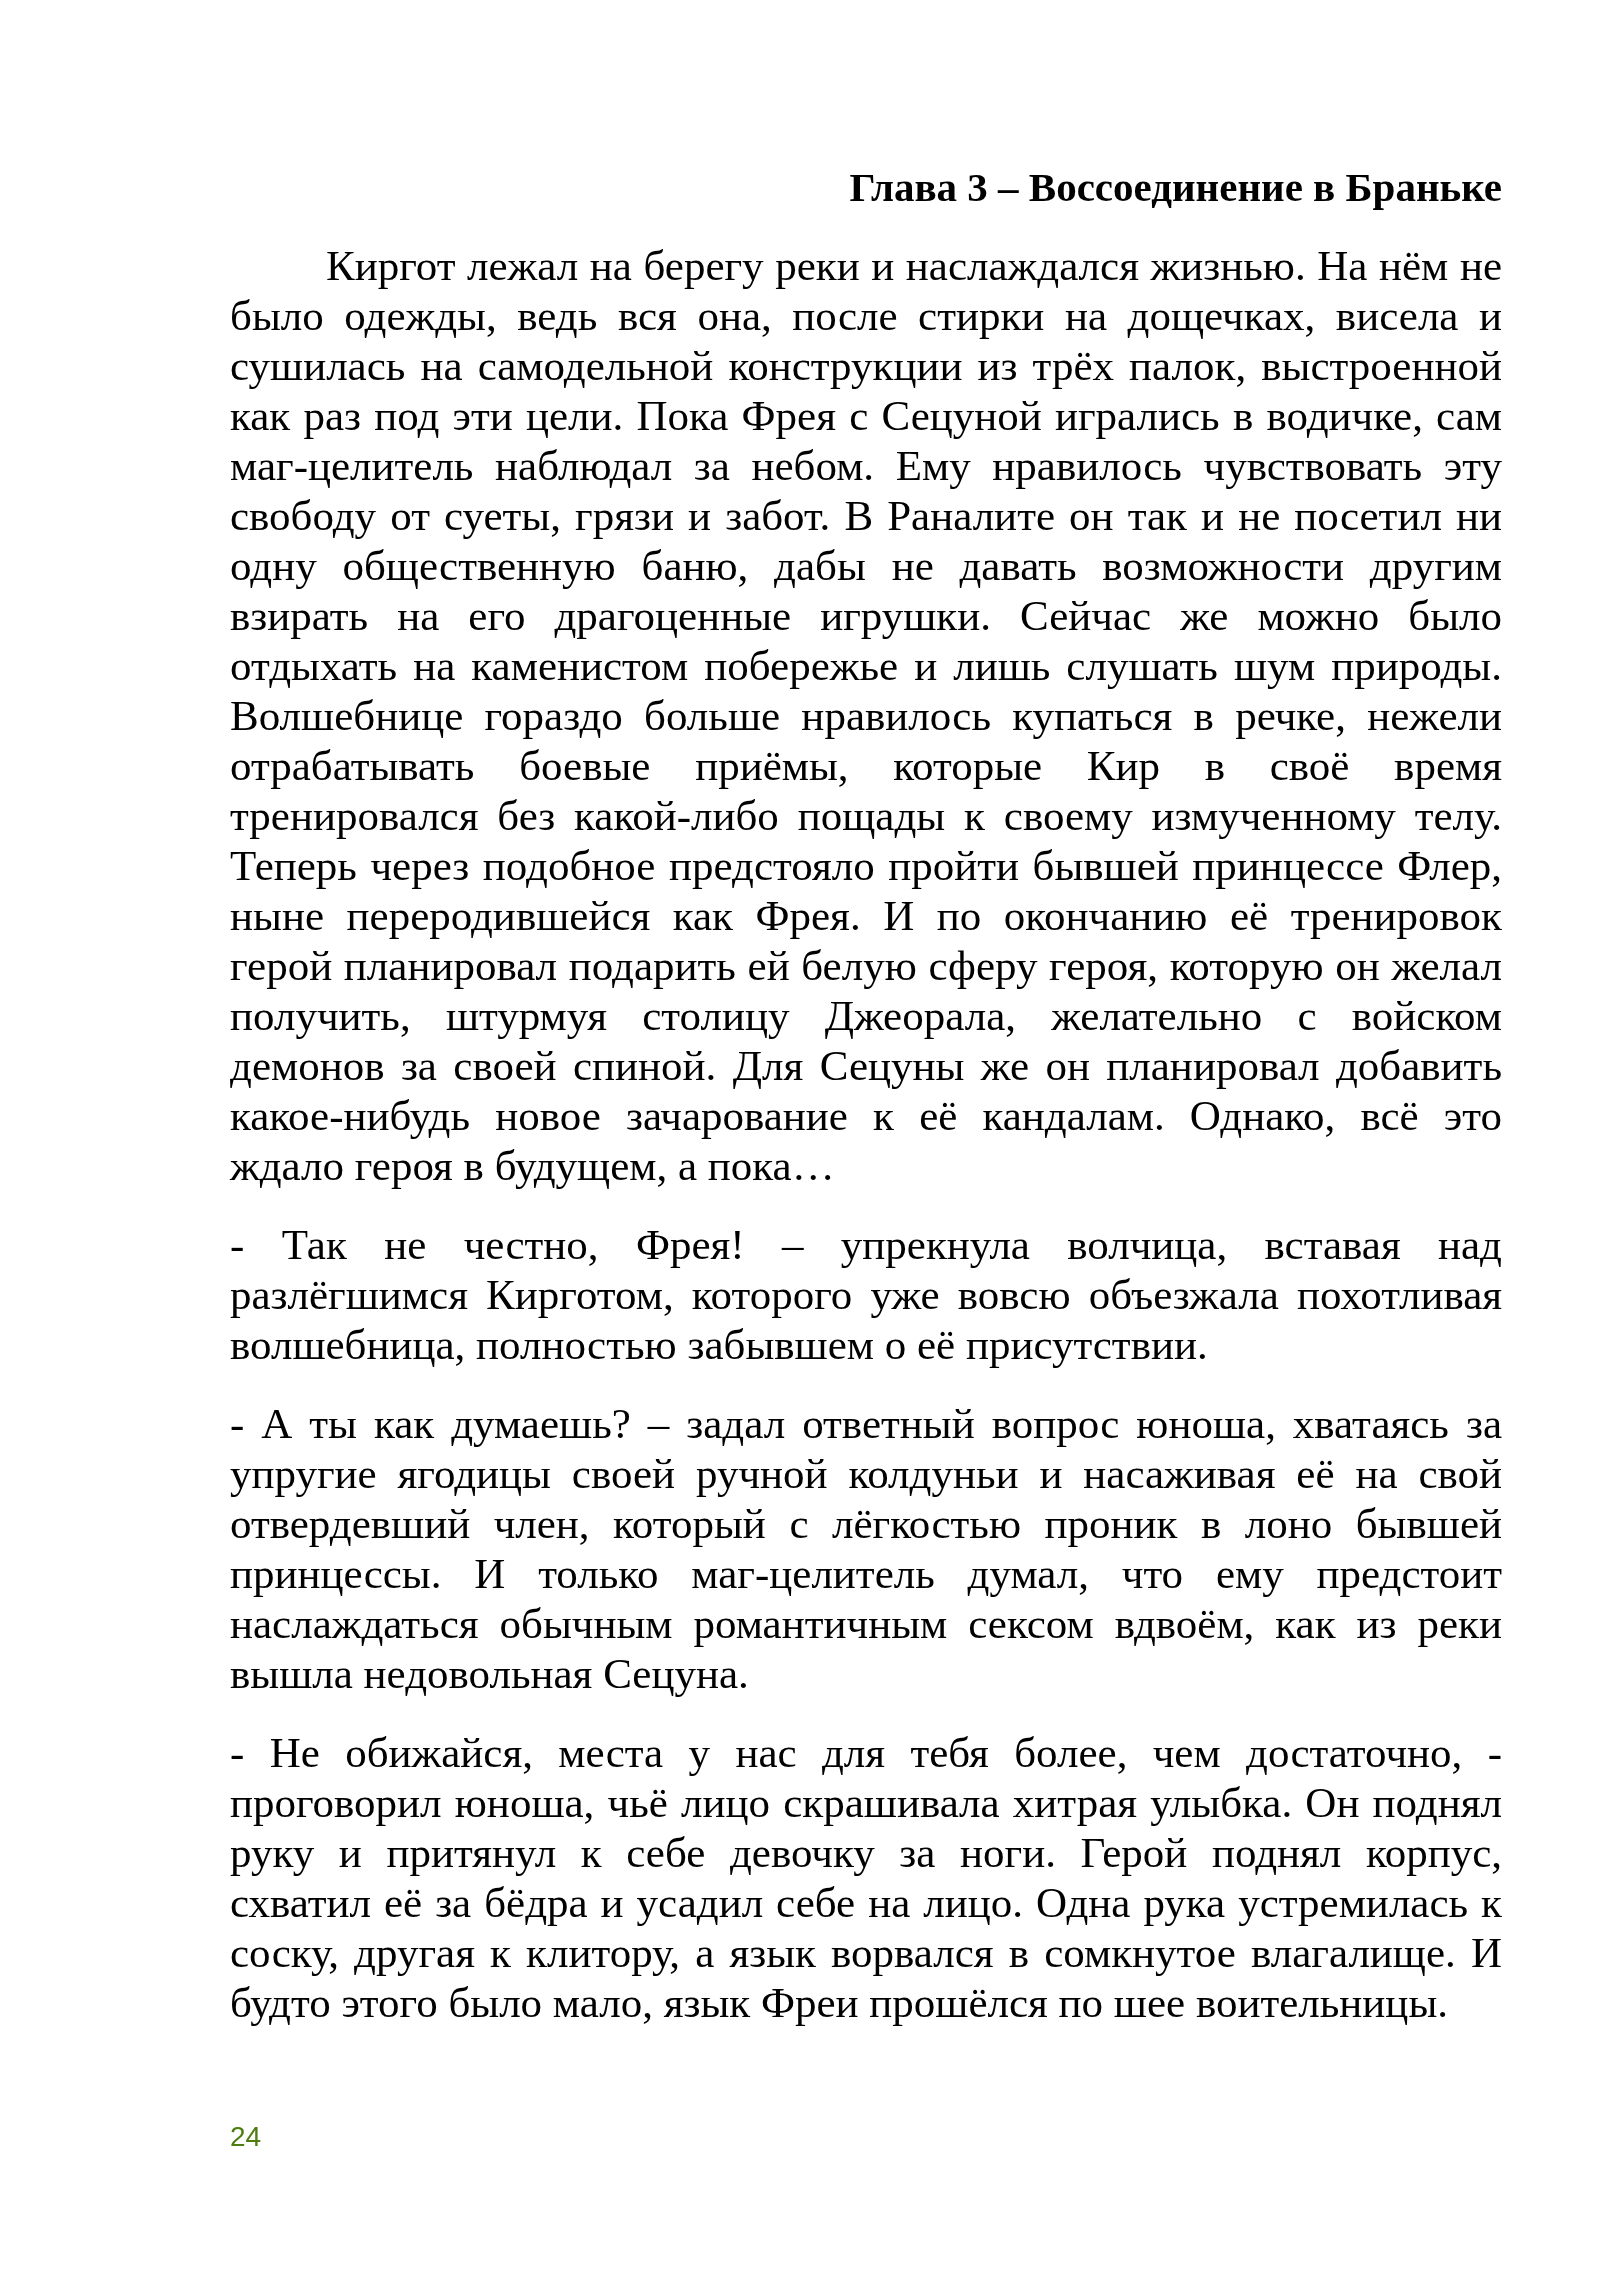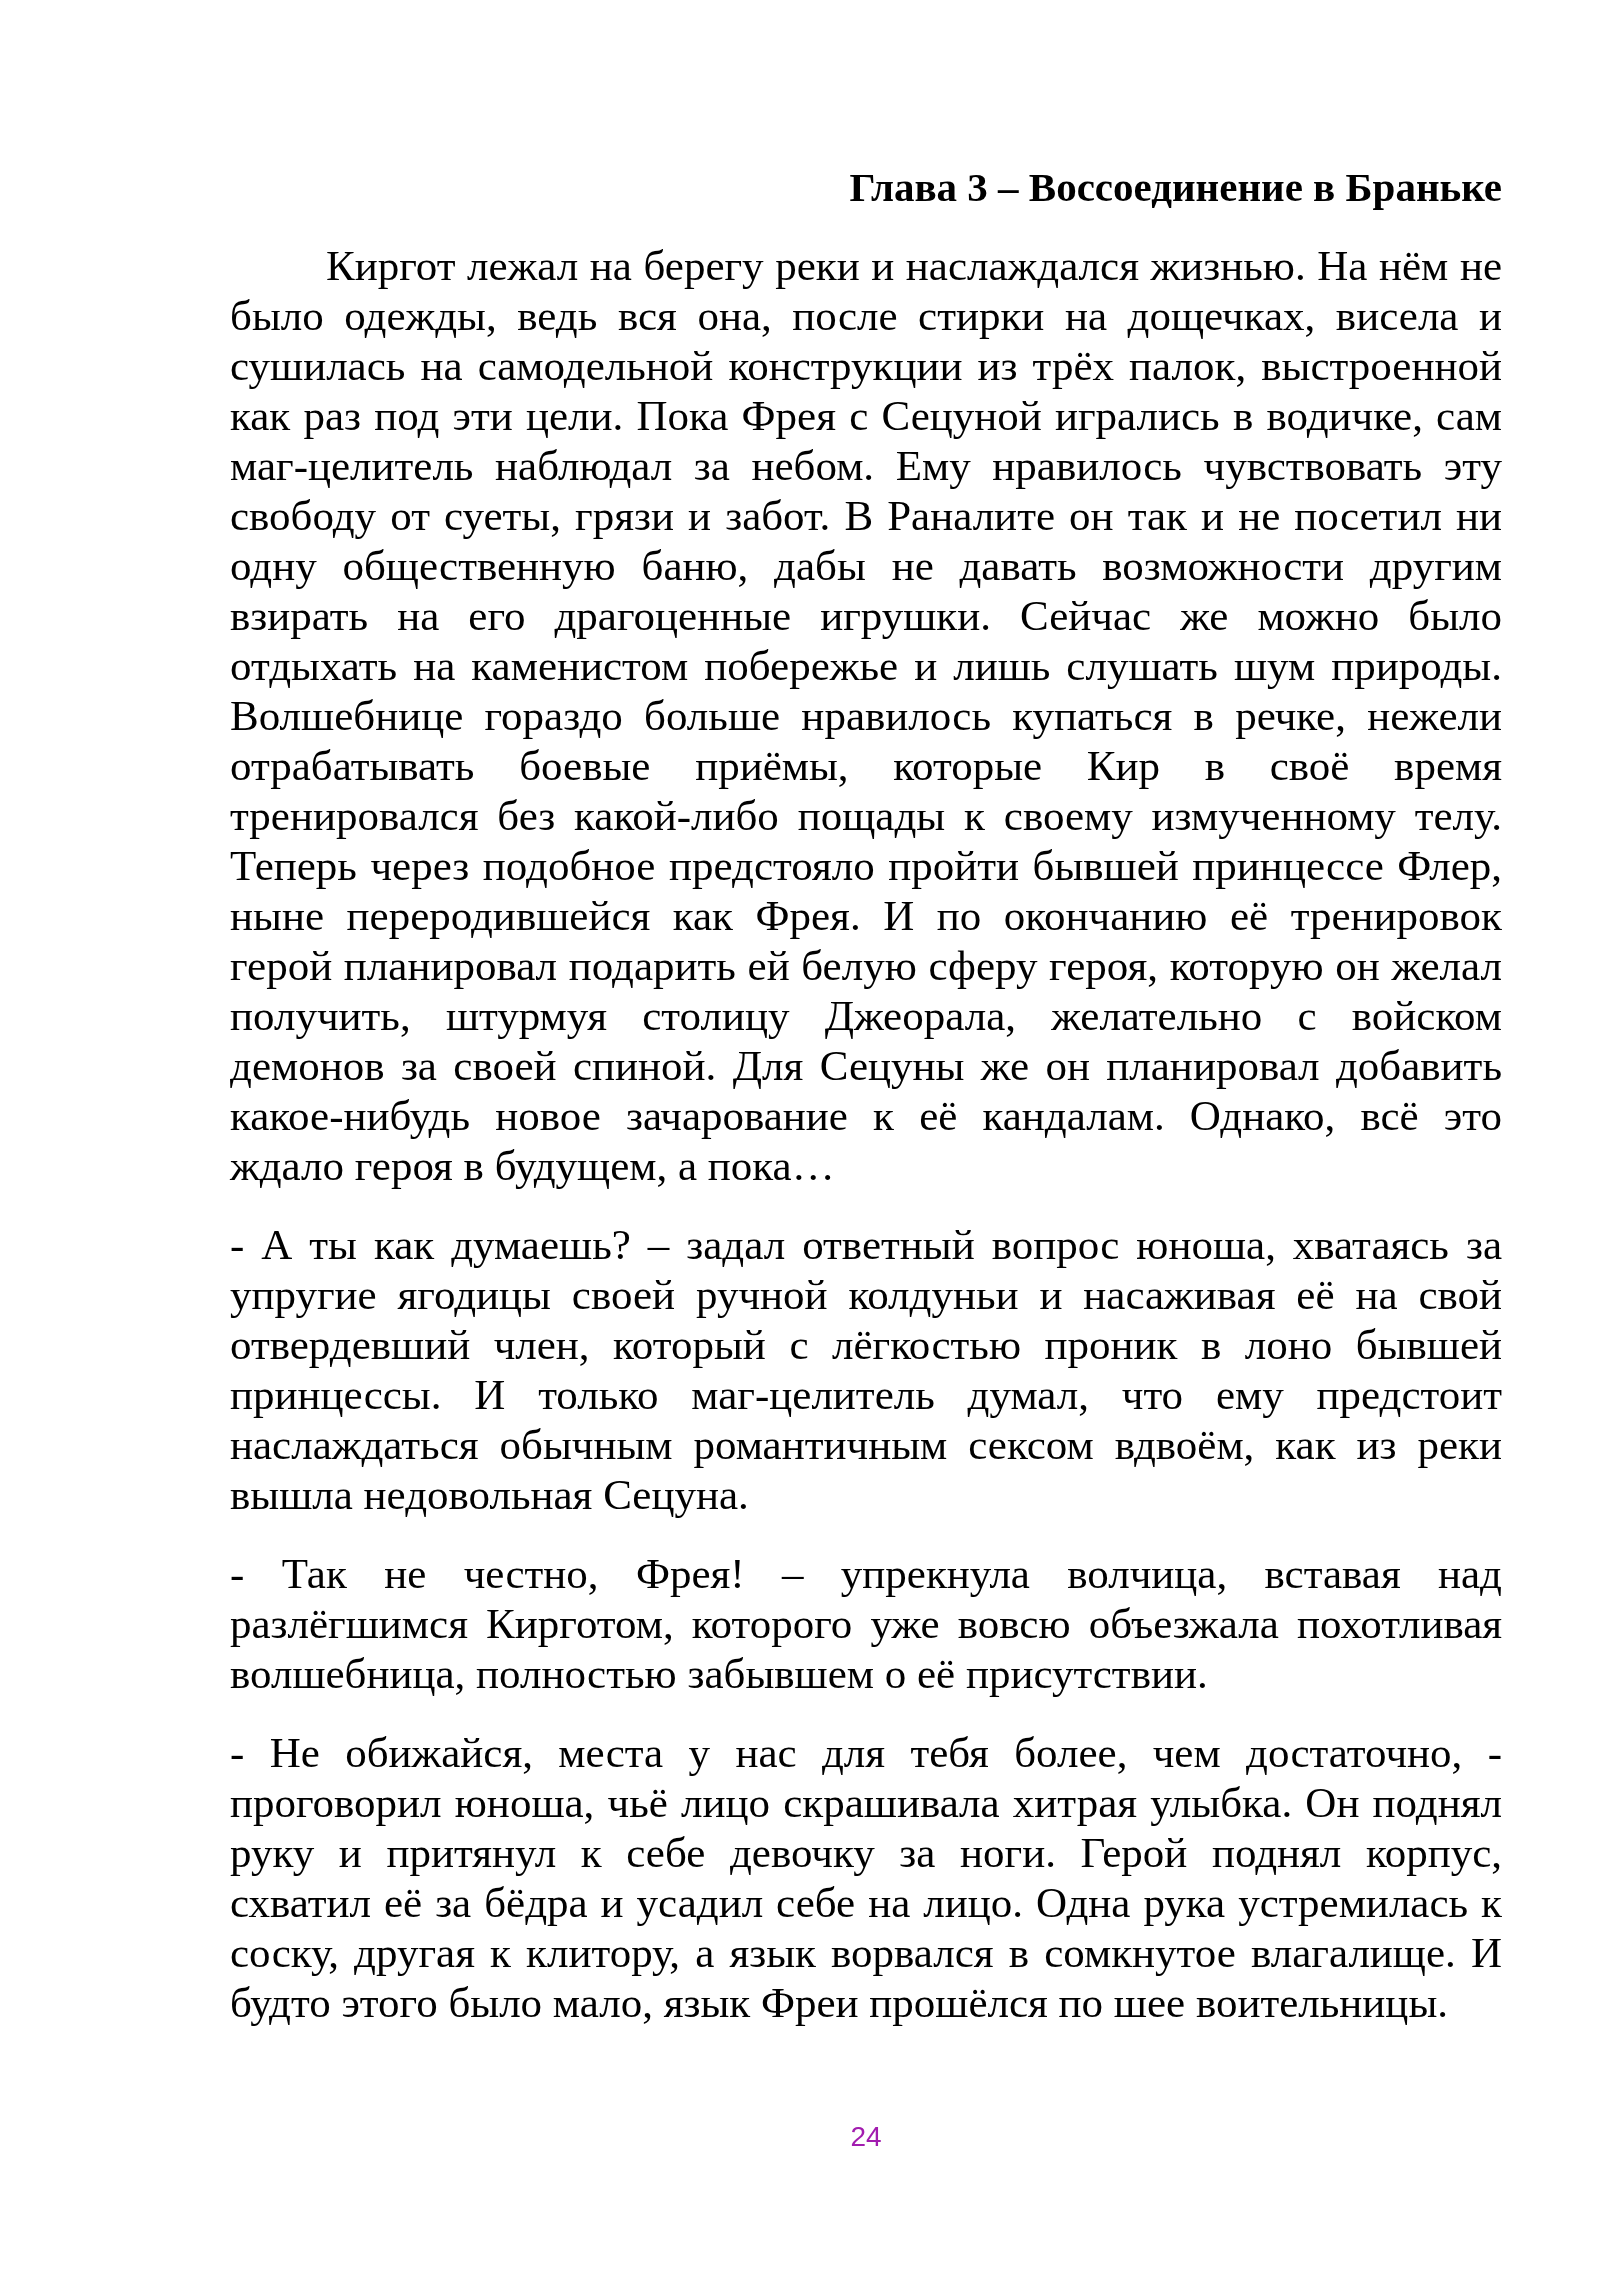--- a/index.html
+++ b/index.html
@@ -36,33 +36,32 @@
     margin: 0 0 29px 0;
   }
   .content p.first-indent {
     text-indent: 96px;
   }
   .page-number {
     position: absolute;
     top: 2121px;
     left: 230px;
     width: 1272px;
-    text-align: center;
     font-family: "Liberation Sans", sans-serif;
     font-size: 28px;
     line-height: 31px;
-    color: #a21caf;
+    color: #4d7c0f;
   }
 </style>
 </head>
 <body>
 
 <div class="page">
   <div class="content">
     <h1 class="chapter-title">Глава 3 – Воссоединение в Браньке</h1>
     <p class="first-indent">Киргот лежал на берегу реки и наслаждался жизнью. На нём не было одежды, ведь вся она, после стирки на дощечках, висела и сушилась на самодельной конструкции из трёх палок, выстроенной как раз под эти цели. Пока Фрея с Сецуной игрались в водичке, сам маг-целитель наблюдал за небом. Ему нравилось чувствовать эту свободу от суеты, грязи и забот. В Раналите он так и не посетил ни одну общественную баню, дабы не давать возможности другим взирать на его драгоценные игрушки. Сейчас же можно было отдыхать на каменистом побережье и лишь слушать шум природы. Волшебнице гораздо больше нравилось купаться в речке, нежели отрабатывать боевые приёмы, которые Кир в своё время тренировался без какой-либо пощады к своему измученному телу. Теперь через подобное предстояло пройти бывшей принцессе Флер, ныне переродившейся как Фрея. И по окончанию её тренировок герой планировал подарить ей белую сферу героя, которую он желал получить, штурмуя столицу Джеорала, желательно с войском демонов за своей спиной. Для Сецуны же он планировал добавить какое-нибудь новое зачарование к её кандалам. Однако, всё это ждало героя в будущем, а пока…</p>
+    <p>- Так не честно, Фрея! – упрекнула волчица, вставая над разлёгшимся Кирготом, которого уже вовсю объезжала похотливая волшебница, полностью забывшем о её присутствии.</p>
     <p>- А ты как думаешь? – задал ответный вопрос юноша, хватаясь за упругие ягодицы своей ручной колдуньи и насаживая её на свой отвердевший член, который с лёгкостью проник в лоно бывшей принцессы. И только маг-целитель думал, что ему предстоит наслаждаться обычным романтичным сексом вдвоём, как из реки вышла недовольная Сецуна.</p>
-    <p>- Так не честно, Фрея! – упрекнула волчица, вставая над разлёгшимся Кирготом, которого уже вовсю объезжала похотливая волшебница, полностью забывшем о её присутствии.</p>
     <p>- Не обижайся, места у нас для тебя более, чем достаточно, - проговорил юноша, чьё лицо скрашивала хитрая улыбка. Он поднял руку и притянул к себе девочку за ноги. Герой поднял корпус, схватил её за бёдра и усадил себе на лицо. Одна рука устремилась к соску, другая к клитору, а язык ворвался в сомкнутое влагалище. И будто этого было мало, язык Фреи прошёлся по шее воительницы.</p>
   </div>
   <div class="page-number">24</div>
 </div>
 
 
 </body></html>

